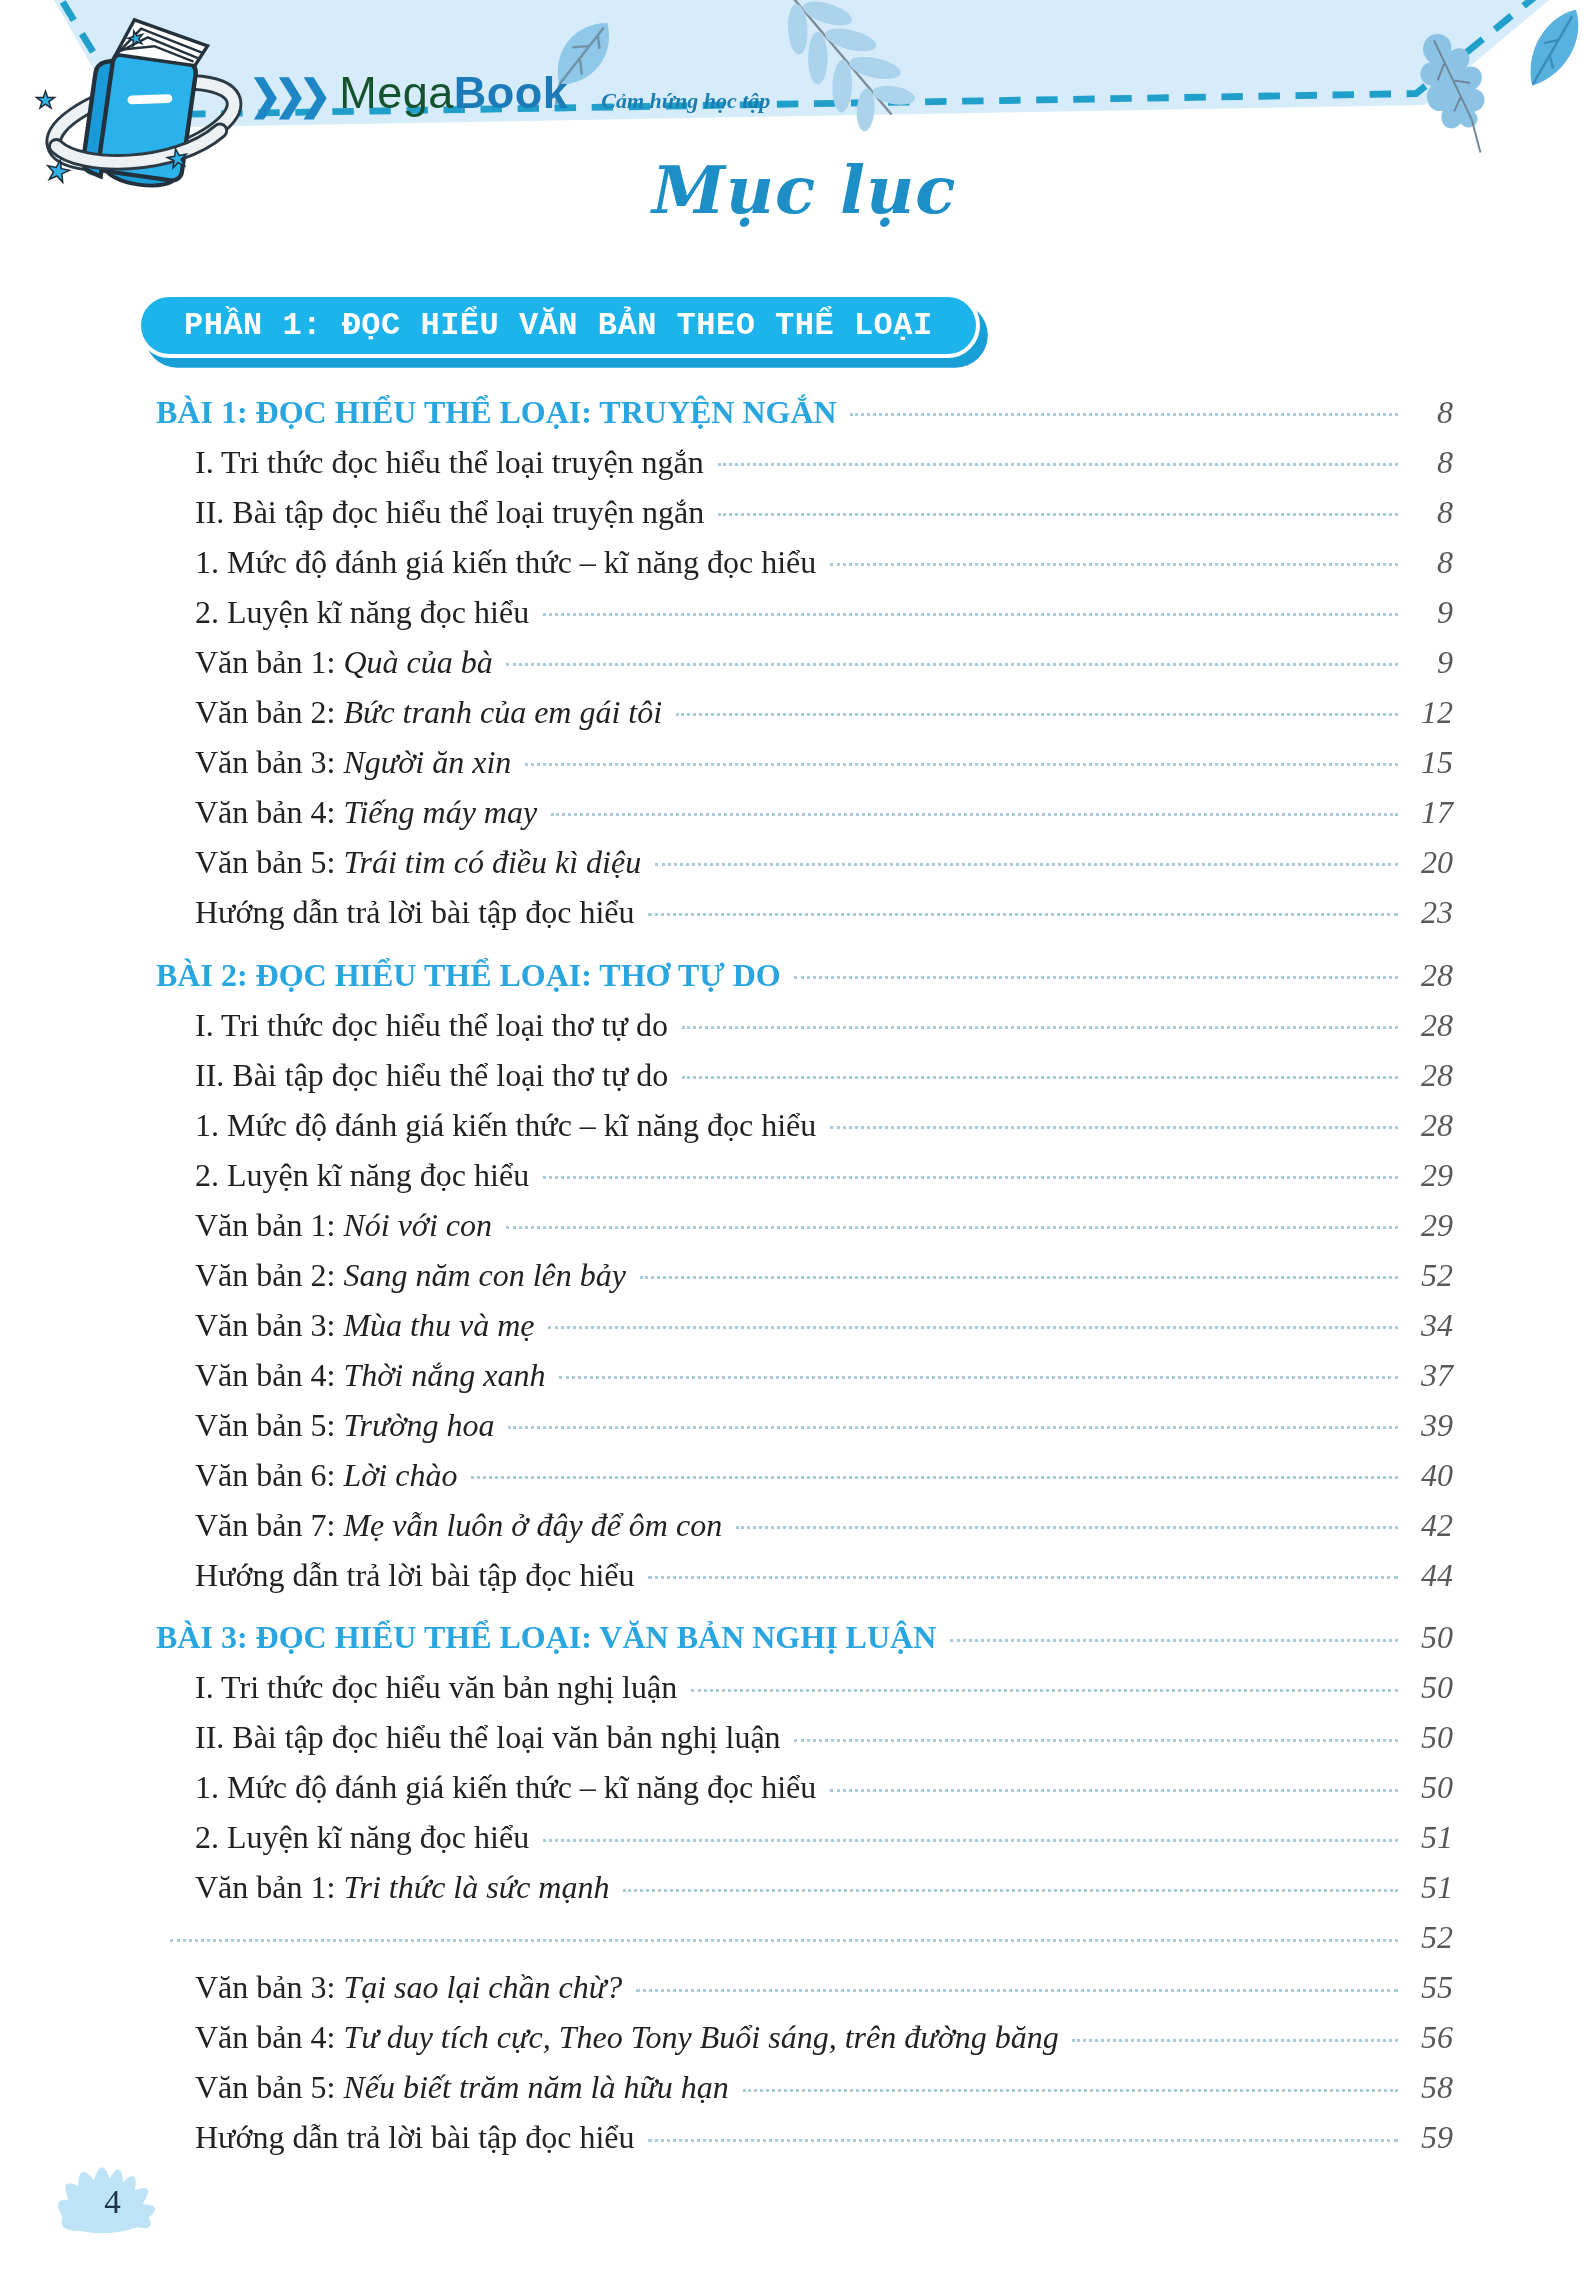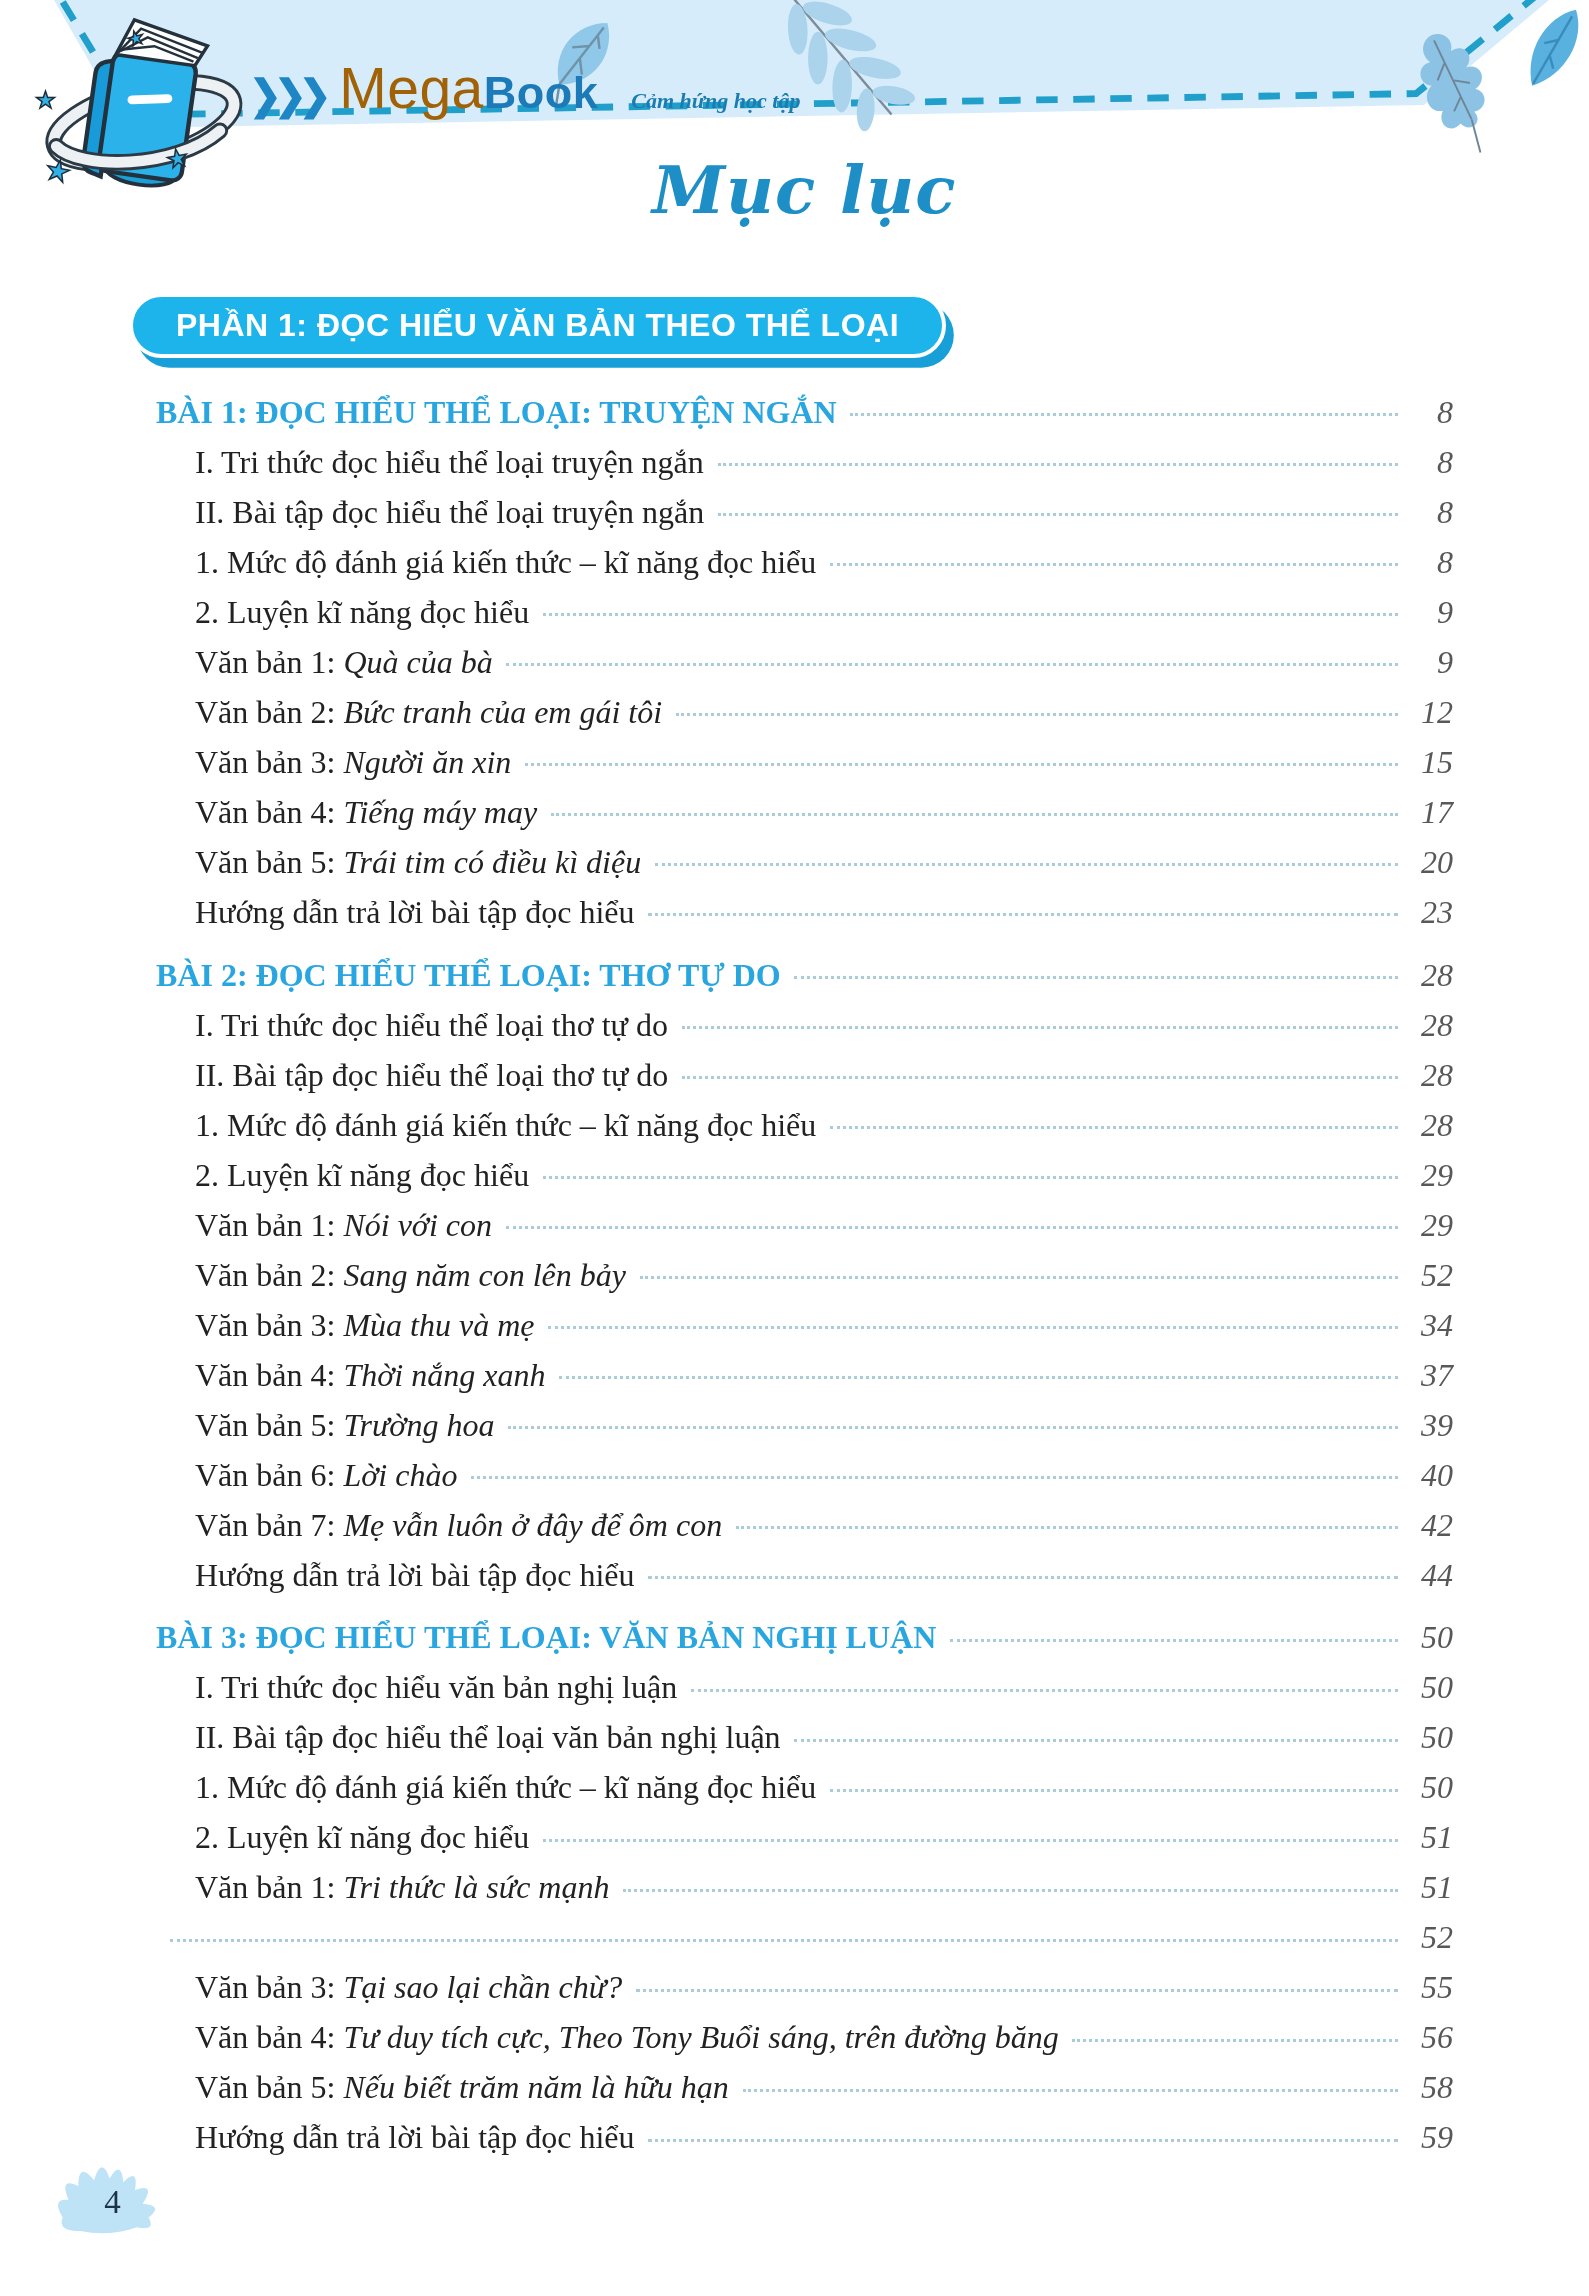--- a/index.html
+++ b/index.html
@@ -9,40 +9,40 @@
   
   .banner{position:absolute;left:0;top:0;width:1590px;height:141px;background:#d6ecfa;
           clip-path:polygon(54px 0, 1549px 0, 1424px 105px, 127px 128px);}
   .banner-decor{position:absolute;left:0;top:0;width:1590px;height:195px;pointer-events:none;}
 
   
   .logo-row{position:absolute;left:249px;top:39px;display:flex;align-items:baseline;
             font-family:"Liberation Sans", sans-serif;}
   .chevrons{font-weight:900;font-size:39px;color:#1f86c5;letter-spacing:-7.8px;margin-right:15.6px;
             transform:scaleY(1.05);}
-  .brand-mega{font-size:57px;font-weight:500;color:#a16207;letter-spacing:0.5px;}
+  .brand-mega{font-size:45px;font-weight:500;color:#14532d;letter-spacing:0.5px;}
   .brand-book{font-size:45px;font-weight:700;color:#1d7ab8;letter-spacing:0.5px;margin-top:28px;}
   .tagline{font-family:"Liberation Serif", serif;font-style:italic;font-weight:700;
            font-size:22px;color:#1b7cb1;margin-left:33px;}
 
   
   .book-icon{position:absolute;left:29px;top:7.8px;width:224px;height:190px;}
   .star{position:absolute;color:#2fb0e6;text-shadow:0 0 1px #1e2d38;font-size:25px;
         font-family:"DejaVu Sans", sans-serif;-webkit-text-stroke:1.5px #1e2d38;}
 
   
   .page-title{position:absolute;left:50%;top:151px;transform:translateX(-47%);
               font-family:"DejaVu Serif", serif;font-style:italic;font-weight:700;
               font-size:66px;color:#1e8ec6;letter-spacing:1px;text-align:right;}
 
   
-  .part-badge{position:absolute;left:129px;top:293px;height:57px;line-height:57px;
+  .part-badge{position:absolute;left:137px;top:293px;height:57px;line-height:57px;
               padding:0 43px;background:#1db4ec;border:4.9px solid #ffffff;border-radius:39px;
               box-shadow:7.8px 9.8px 0 #189fd8;
-              font-family:Liberation Sans, sans-serif;font-weight:700;font-size:32px;
+              font-family:Liberation Mono, monospace;font-weight:700;font-size:32px;
               color:#ffffff;letter-spacing:0.5px;white-space:nowrap;}
 
   
   .toc{position:absolute;left:156px;top:394px;width:1297px;}
   .toc-row{display:flex;align-items:baseline;height:50px;font-size:32px;color:#222;}
   .toc-row.chapter{font-weight:700;color:#29a6df;margin-top:12.7px;}
   .toc-row.chapter:first-child{margin-top:0;}
   .toc-row.sub .label, .toc-row.doc .label{padding-left:39px;}
   .toc-row .label{white-space:nowrap;}
   .toc-row .label em{font-style:italic;}

